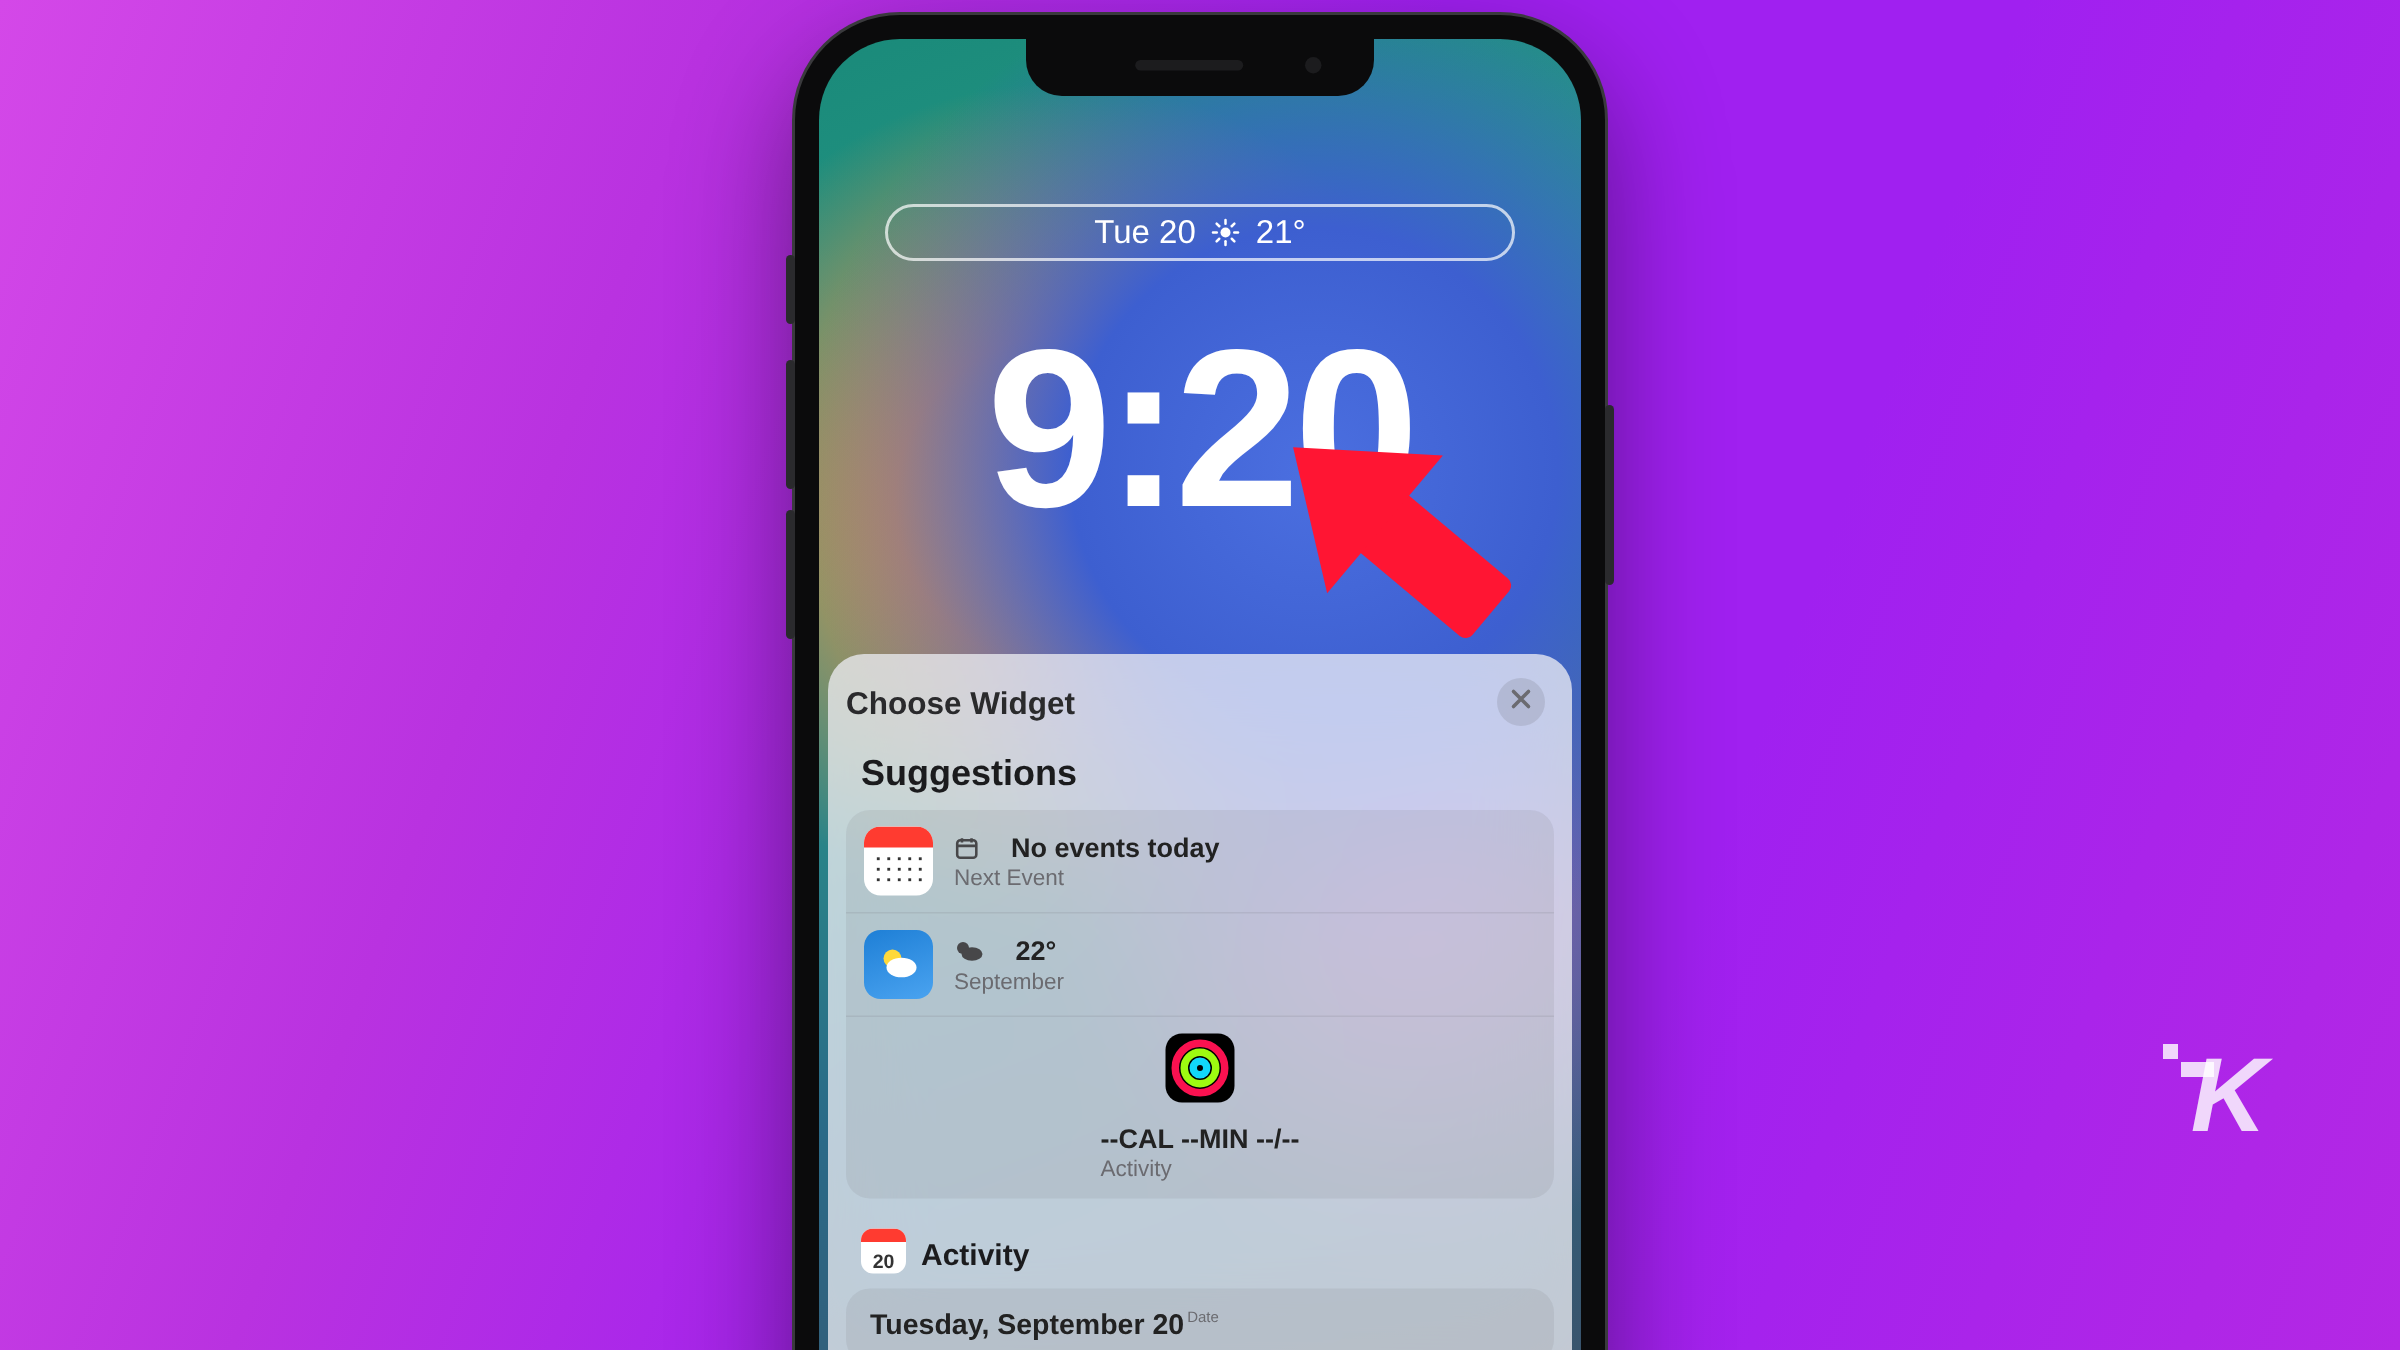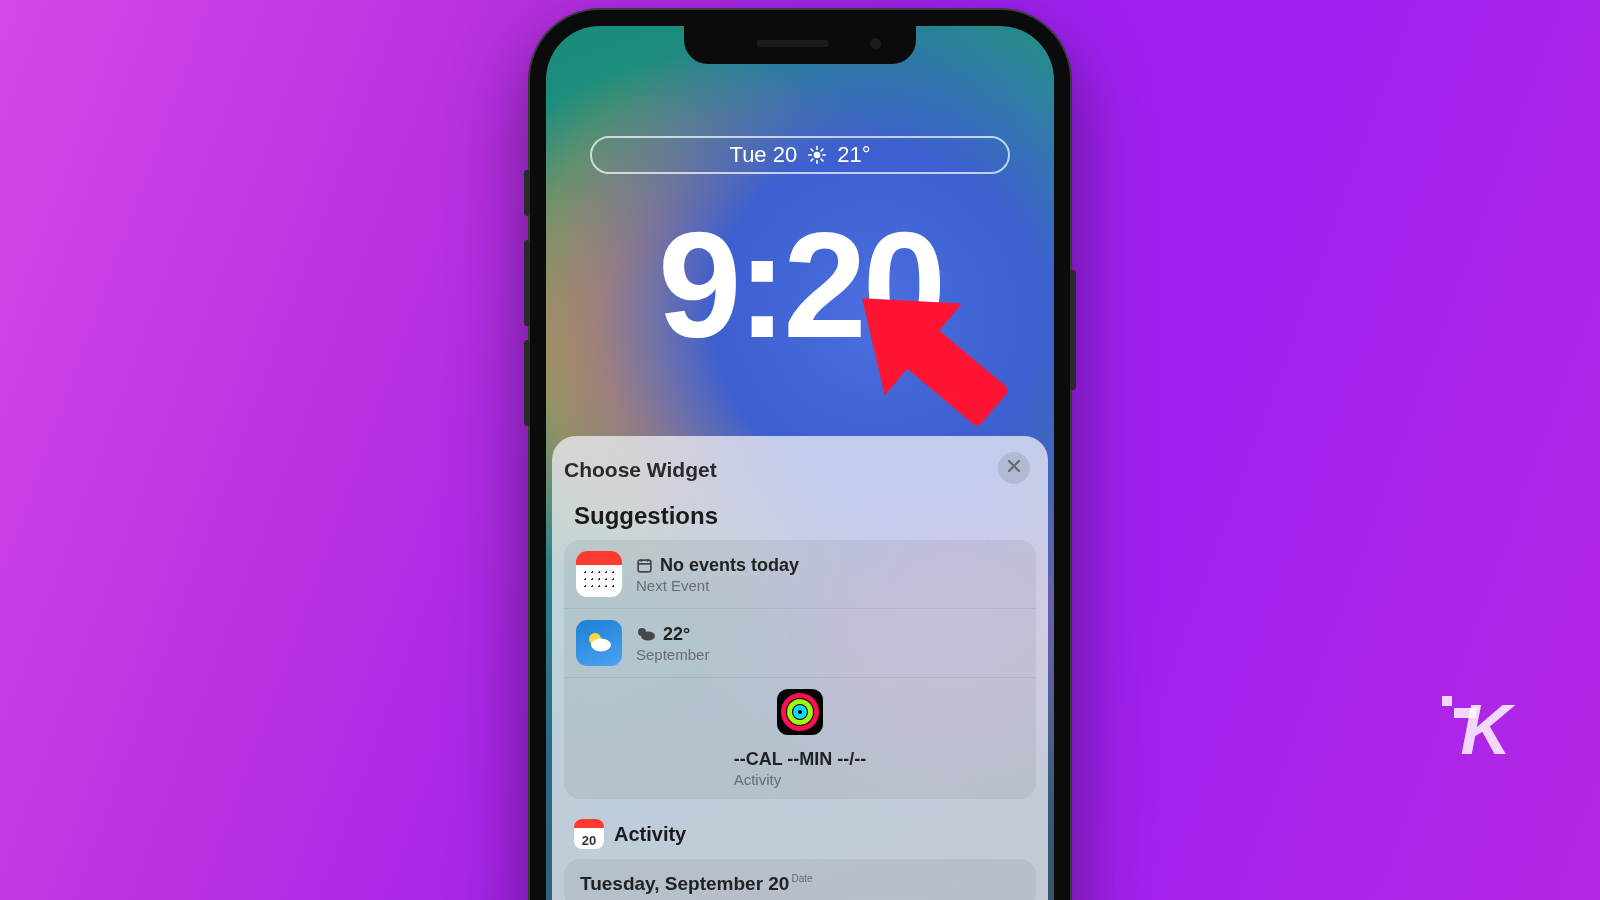--- a/index.html
+++ b/index.html
@@ -181,21 +181,21 @@
   }
   .row:last-child { border-bottom: none; flex-direction: column; }
   .app-icon {
     width: 46px; height: 46px;
     border-radius: 11px;
     flex-shrink: 0;
     position: relative;
     overflow: hidden;
   }
   .row-main { display: flex; flex-direction: column; gap: 1px; }
-  .row-title { font-size: 18px; font-weight: 600; color:#222; display:flex; align-items:center; gap:7px; }
+  .row-title { font-size: 18px; font-weight: 600; color:#222; display:flex; align-items:center; gap:21px; }
   .row-sub { font-size: 15px; color: #6b6b70; }
   .small-inline-icon { display:inline-flex; }
   
   .icon-cal { background:#fff; }
   .icon-cal .bar { position:absolute; top:0; left:0; right:0; height:14px; background:#ff3b30; }
   .icon-cal .dots { position:absolute; top:18px; left:6px; right:6px; bottom:6px;
     background-image: radial-gradient(#333 1px, transparent 1px);
     background-size: 7px 7px;
   }
   
@@ -209,21 +209,21 @@
   .ring.r3 { inset:16px; border-color:#11d8fa; }
   
   .cal-small {
     width: 30px; height: 30px; border-radius: 8px;
     background:#fff; position:relative; overflow:hidden;
     flex-shrink:0;
   }
   .cal-small .bar { position:absolute; top:0; left:0; right:0; height:9px; background:#ff3b30; }
   .cal-small .num { position:absolute; bottom:1px; left:0; right:0; text-align:center; font-size:13px; font-weight:600; color:#333; }
   .cal-section-h {
-    display:flex; align-items:center; gap:10px;
+    display:flex; align-items:flex-end; gap:10px;
     padding: 20px 10px 10px 10px;
     font-size: 20px; font-weight:700;
   }
   .date-row { padding:14px 16px; display:flex; flex-direction:row; gap:2px; }
   .date-title { font-size:19px; font-weight:600; color:#222; }
   .date-sub { font-size:10px; color:#6b6b70; }
 </style>
 </head>
 <body>
 

